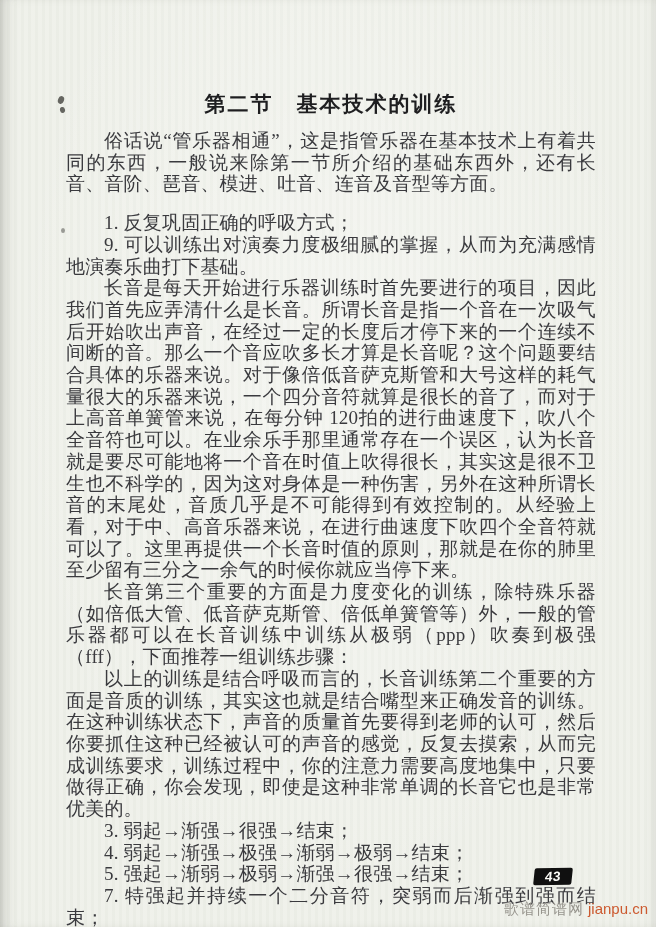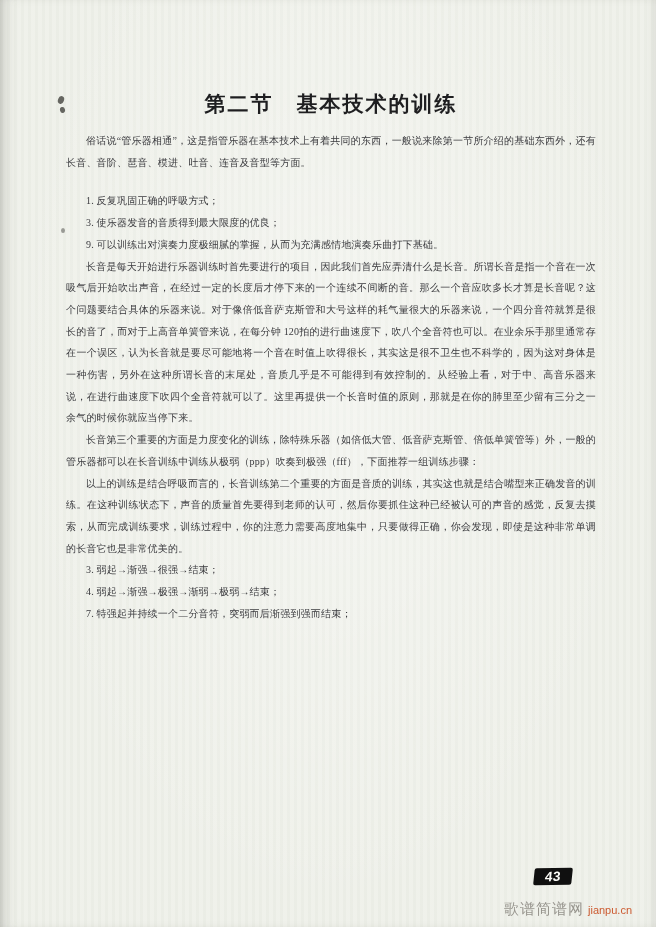--- a/index.html
+++ b/index.html
@@ -25,21 +25,21 @@
     font-family:"Liberation Sans","DejaVu Sans",sans-serif;
     font-weight:700;
     font-size:21px;
     letter-spacing:2px;
     text-align:center;
     color:#1e1e20;
   }
   .text-col p{
     margin:0;
     text-indent:2em;
-    font-size:10px;
+    font-size:19px;
     line-height:21.7px;
     letter-spacing:0.2px;
     text-align:justify;
     color:#3a3a3e;
   }
   .para-gap{height:17px;}
   .lead-bold{font-weight:700;color:#2a2a2e;padding-right:0.8em;}
   .page-number-badge{
     position:absolute; left:534px; top:868px;
     width:38px; height:17px;
@@ -56,21 +56,21 @@
   }
   .watermark{
     position:absolute; left:504px; top:900px;
     font-size:15px;
     white-space:nowrap;
   }
   .watermark .wm-cn{color:#97958e;letter-spacing:1px;}
   .watermark .wm-domain{
     color:#cc5a30;
     font-family:"Liberation Sans","DejaVu Sans",sans-serif;
-    font-size:11px;
+    font-size:15px;
     margin-left:4px;
   }
 </style>
 </head>
 <body>
 
 <div class="page">
 
   <div class="speck" style="left:58px;top:96px;width:6px;height:8px;transform:rotate(20deg);"></div>
   <div class="speck" style="left:60px;top:107px;width:5px;height:6px;transform:rotate(-15deg);"></div>
@@ -79,31 +79,31 @@
   <div class="text-col">
 
     <h1 class="title">第二节　基本技术的训练</h1>
 
     <p>俗话说“管乐器相通”，这是指管乐器在基本技术上有着共同的东西，一般说来除第一节所介绍的基础东西外，还有长音、音阶、琶音、模进、吐音、连音及音型等方面。</p>
 
     <div class="para-gap"></div>
 
 
     <p>1. 反复巩固正确的呼吸方式；</p>
-    <p>3. 使乐器发音的音质得到最大限度的优良；</p>
     <p>9. 可以训练出对演奏力度极细腻的掌握，从而为充满感情地演奏乐曲打下基础。</p>
 
     <p>长音是每天开始进行乐器训练时首先要进行的项目，因此我们首先应弄清什么是长音。所谓长音是指一个音在一次吸气后开始吹出声音，在经过一定的长度后才停下来的一个连续不间断的音。那么一个音应吹多长才算是长音呢？这个问题要结合具体的乐器来说。对于像倍低音萨克斯管和大号这样的耗气量很大的乐器来说，一个四分音符就算是很长的音了，而对于上高音单簧管来说，在每分钟 120拍的进行曲速度下，吹八个全音符也可以。在业余乐手那里通常存在一个误区，认为长音就是要尽可能地将一个音在时值上吹得很长，其实这是很不卫生也不科学的，因为这对身体是一种伤害，另外在这种所谓长音的末尾处，音质几乎是不可能得到有效控制的。从经验上看，对于中、高音乐器来说，在进行曲速度下吹四个全音符就可以了。这里再提供一个长音时值的原则，那就是在你的肺里至少留有三分之一余气的时候你就应当停下来。</p>
 
     <p>长音第三个重要的方面是力度变化的训练，除特殊乐器（如倍低大管、低音萨克斯管、倍低单簧管等）外，一般的管乐器都可以在长音训练中训练从极弱（ppp）吹奏到极强（fff），下面推荐一组训练步骤：</p>
 
     <p>以上的训练是结合呼吸而言的，长音训练第二个重要的方面是音质的训练，其实这也就是结合嘴型来正确发音的训练。在这种训练状态下，声音的质量首先要得到老师的认可，然后你要抓住这种已经被认可的声音的感觉，反复去摸索，从而完成训练要求，训练过程中，你的注意力需要高度地集中，只要做得正确，你会发现，即使是这种非常单调的长音它也是非常优美的。</p>
 
     <p>3. 弱起→渐强→很强→结束；</p>
     <p>4. 弱起→渐强→极强→渐弱→极弱→结束；</p>
+    <p>5. 强起→渐弱→极弱→渐强→很强→结束；</p>
     <p>7. 特强起并持续一个二分音符，突弱而后渐强到强而结束；</p>
 
   </div>
 
   <div class="page-number-badge">43</div>
 
   <div class="watermark">
     <span class="wm-cn">歌谱简谱网</span><span class="wm-domain">jianpu.cn</span>
   </div>
 

